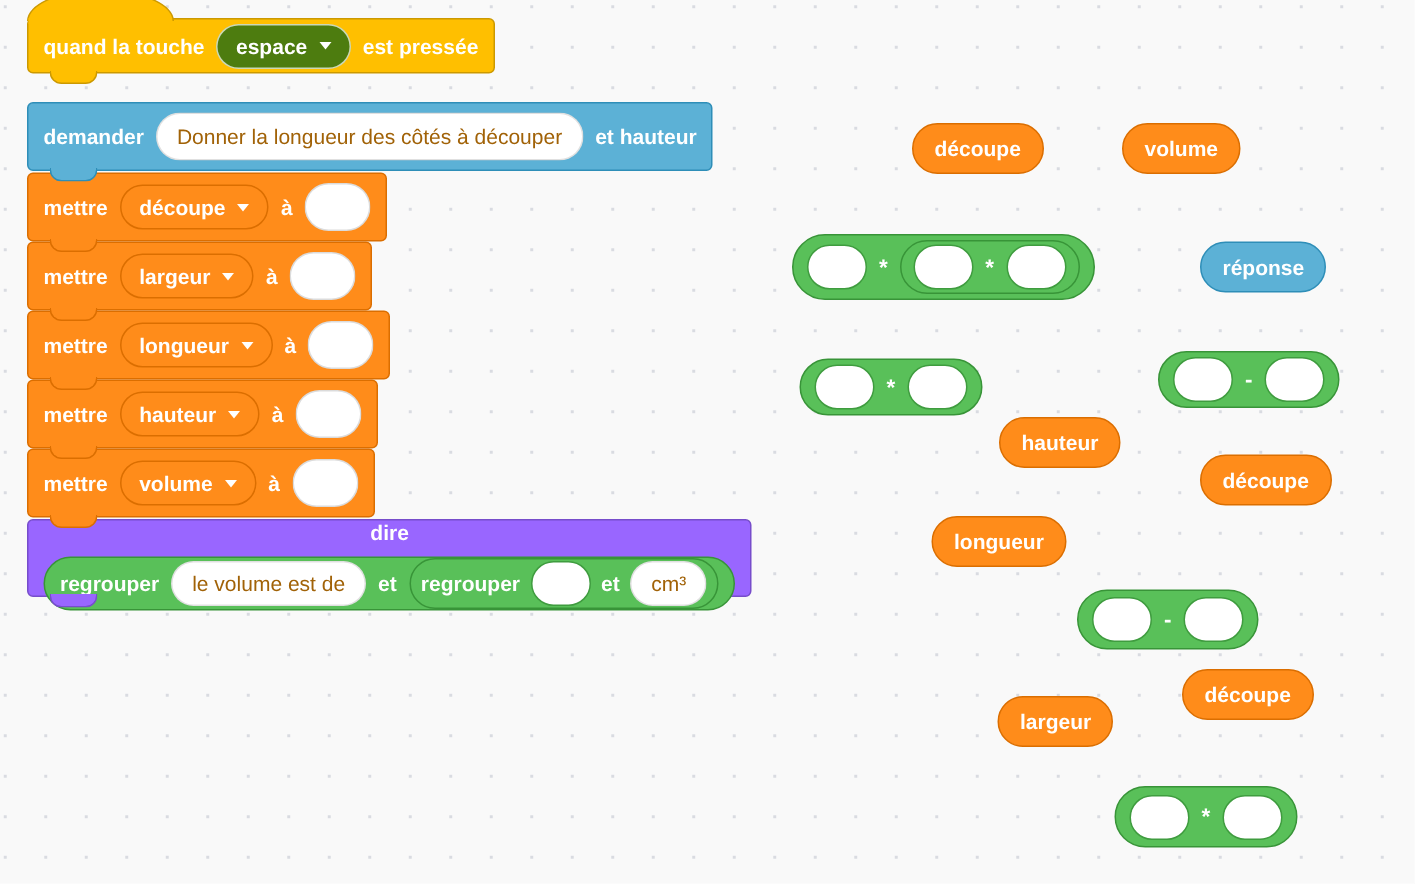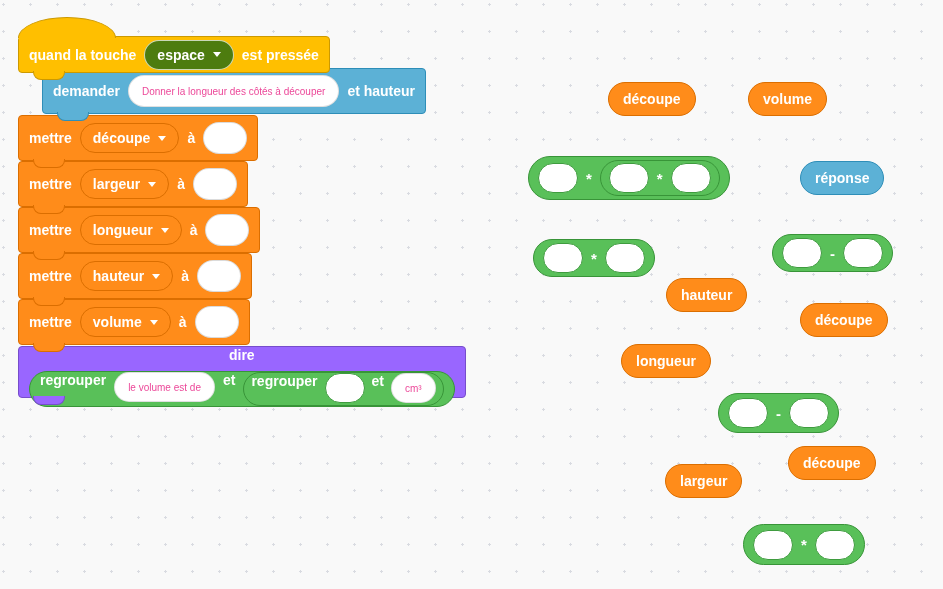--- a/index.html
+++ b/index.html
@@ -51,75 +51,75 @@
     color: #fff; font-weight: 700; font-size: 14px; cursor: pointer;
   }
   .dd-events { background: #4d7c0f; border-color: rgba(255,255,255,0.7); }
   .dd-vars   { background: #FF8C1A; border-color: #DB6E00; }
   .caret { width: 0; height: 0; border-left: 4px solid transparent; border-right: 4px solid transparent; border-top: 5px solid #fff; }
 
   
   .text-input {
     background: #fff; border: 1px solid rgba(0,0,0,0.12); border-radius: 16px;
     height: 32px; display: inline-flex; align-items: center; padding: 0 13px;
-    color: #ec4899; font-weight: 400; font-size: 10px; white-space: nowrap;
+    color: #a16207; font-weight: 400; font-size: 14px; white-space: nowrap;
   }
   .slot {
     display: inline-block; width: 44px; height: 32px;
     background: #fff; border: 1px solid rgba(0,0,0,0.14); border-radius: 16px;
   }
 
   
   .op-block {
     position: absolute; display: flex; align-items: center; gap: 8px;
     padding: 0 9px; background: #59C059; border: 1px solid #389438; border-radius: 22px;
   }
   .op-block .slot, .join .slot { width: 40px; height: 30px; border-color: #3f9c3f; }
   .op-inner {
     display: flex; align-items: center; gap: 8px; padding: 0 8px;
     background: #59C059; border: 1px solid #389438; border-radius: 18px; height: 36px;
   }
   .op-glyph { color: #fff; font-weight: 700; font-size: 15px; }
 
   
   .join {
-    display: flex; align-items: flex-start; gap: 8px; padding: 0 10px;
+    display: flex; align-items: center; gap: 8px; padding: 0 10px;
     background: #59C059; border: 1px solid #389438; border-radius: 21px; height: 42px;
     white-space: nowrap;
   }
   .join-inner { height: 34px; border-radius: 17px; padding: 0 7px; gap: 7px; }
   .join .text-input { height: 30px; }
 
   
   .var-reporter {
     position: absolute; display: inline-flex; align-items: center;
     height: 34px; padding: 0 14px; border-radius: 17px;
     background: #FF8C1A; border: 1px solid #DB6E00;
     color: #fff; font-weight: 700; font-size: 14px; white-space: nowrap; cursor: grab;
   }
   .sensing-reporter { background: #5CB1D6; border-color: #2E8EB8; }
 </style>
 </head>
 <body>
 
 <div class="workspace">
 
-  <div class="stack events" style="left:18px; top:36px; width:312px; height:37px; z-index:12;">
+  <div class="stack events" style="left:18px; top:12px; width:312px; height:37px; z-index:12;">
     <div class="hat-cap"></div>
     <div class="hat-seam"></div>
     <span class="lbl">quand la touche</span>
     <span class="dd dd-events">
       <span>espace</span>
       <span class="caret"></span>
     </span>
     <span class="lbl">est pressée</span>
     <div class="bump"></div>
   </div>
 
-  <div class="stack sensing" style="left:18px; top:68px; height:46px; z-index:11;margin-left:24px;">
+  <div class="stack sensing" style="left:18px; top:68px; height:46px; z-index:11;">
     <span class="lbl">demander</span>
     <span class="text-input">Donner la longueur des côtés à découper</span>
     <span class="lbl">et hauteur</span>
     <div class="bump"></div>
   </div>
 
   <div class="stack variables" style="left:18px; top:115px; height:46px; z-index:10;">
     <span class="lbl">mettre</span>
     <span class="dd dd-vars">
       <span>découpe</span>

